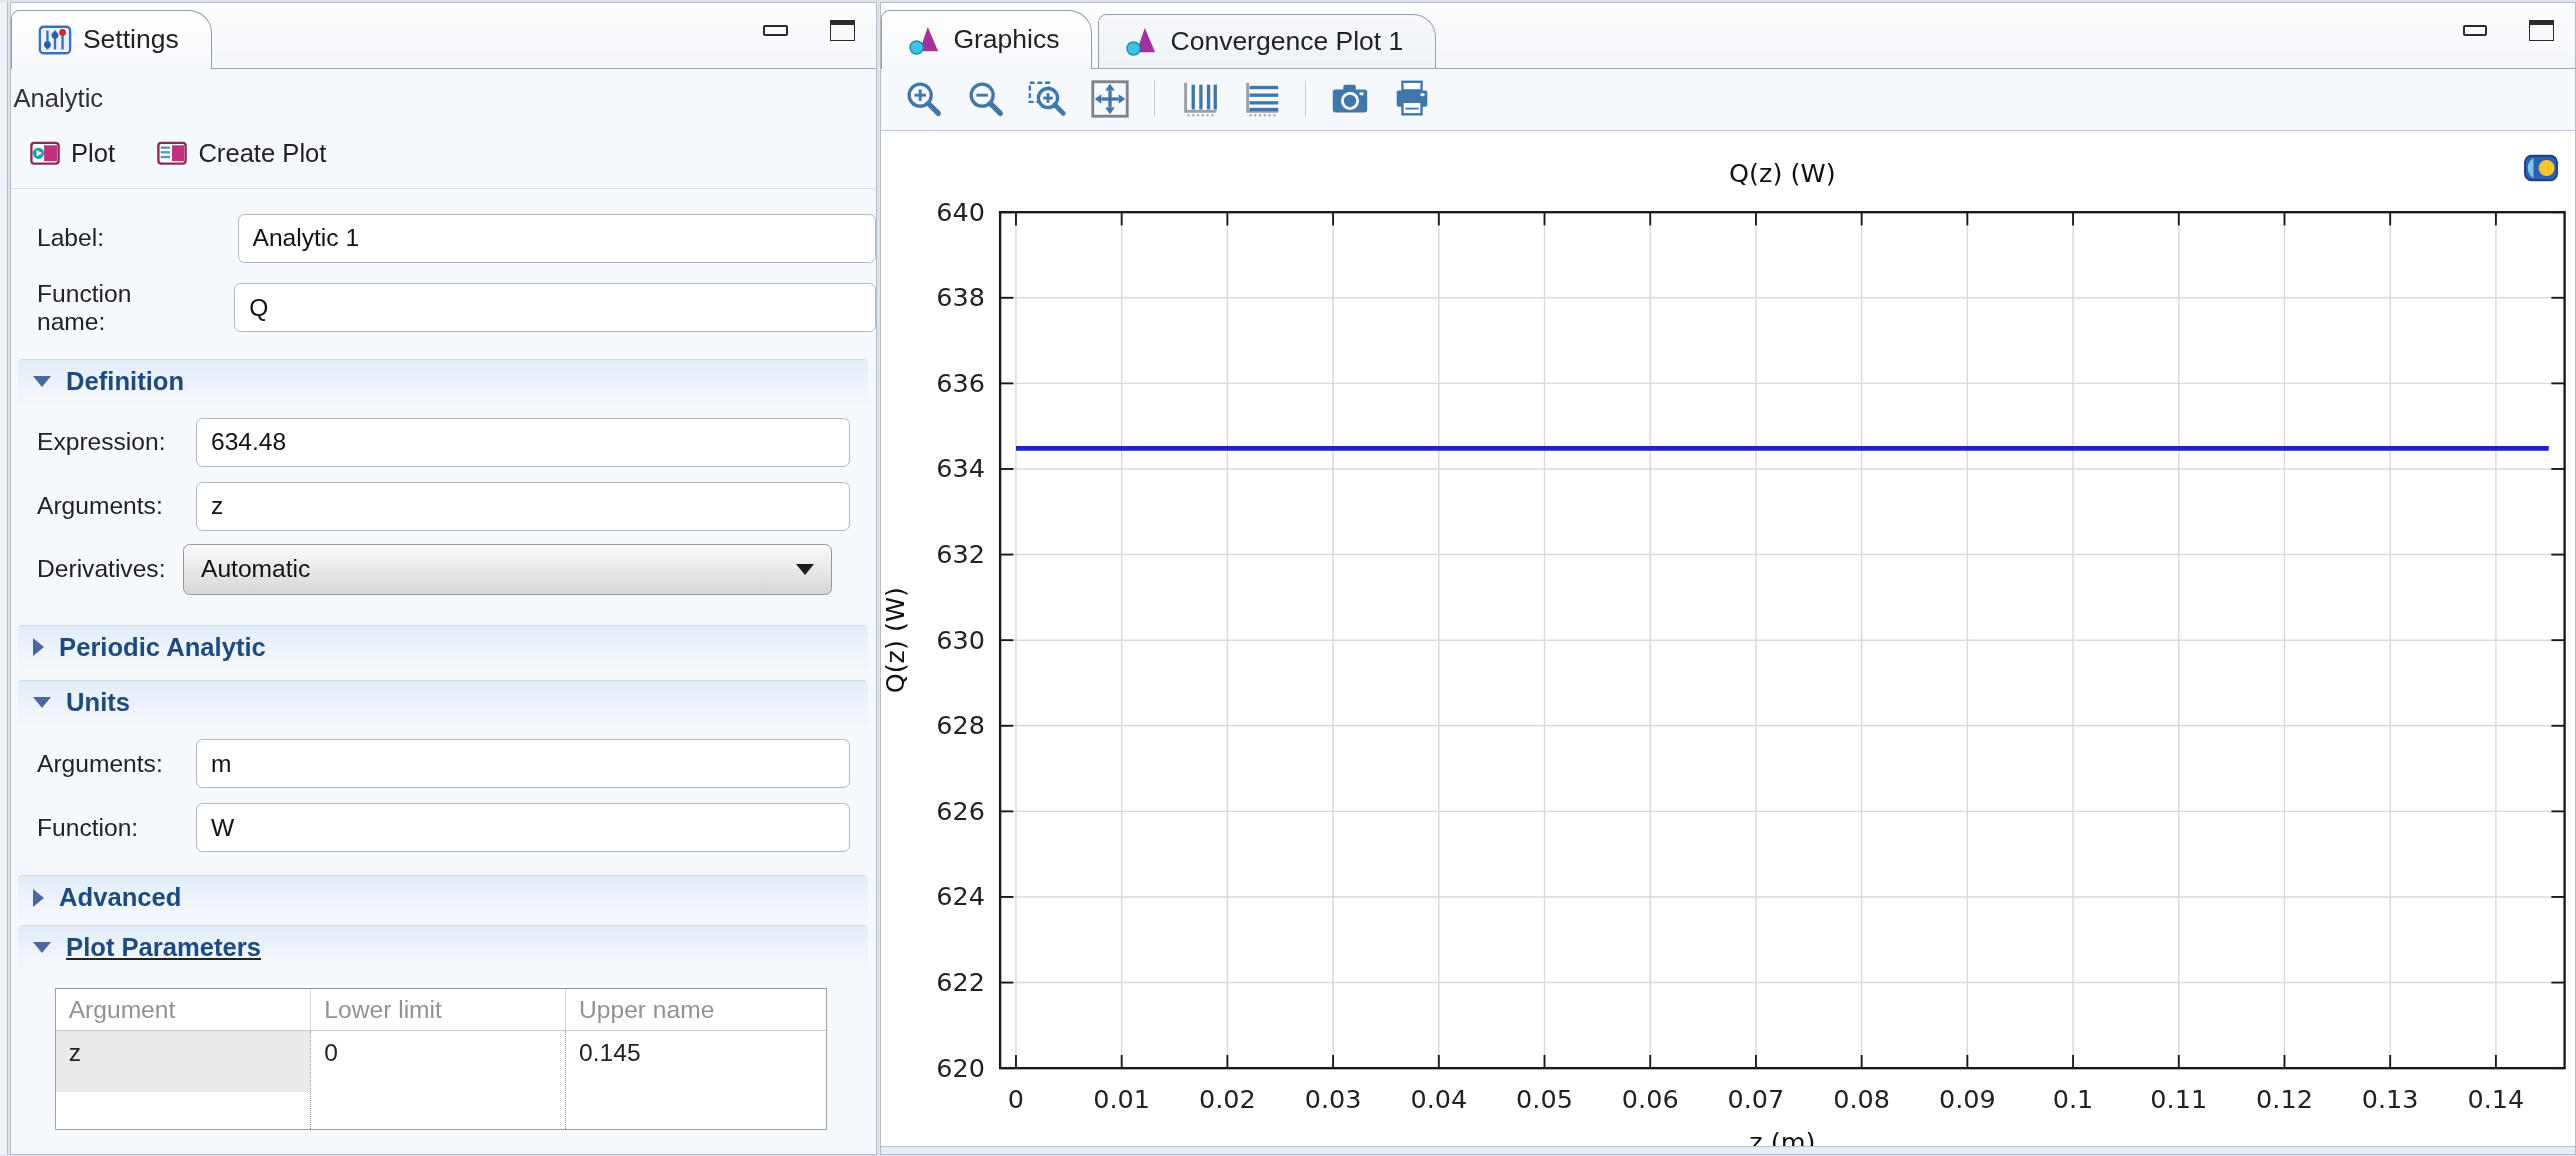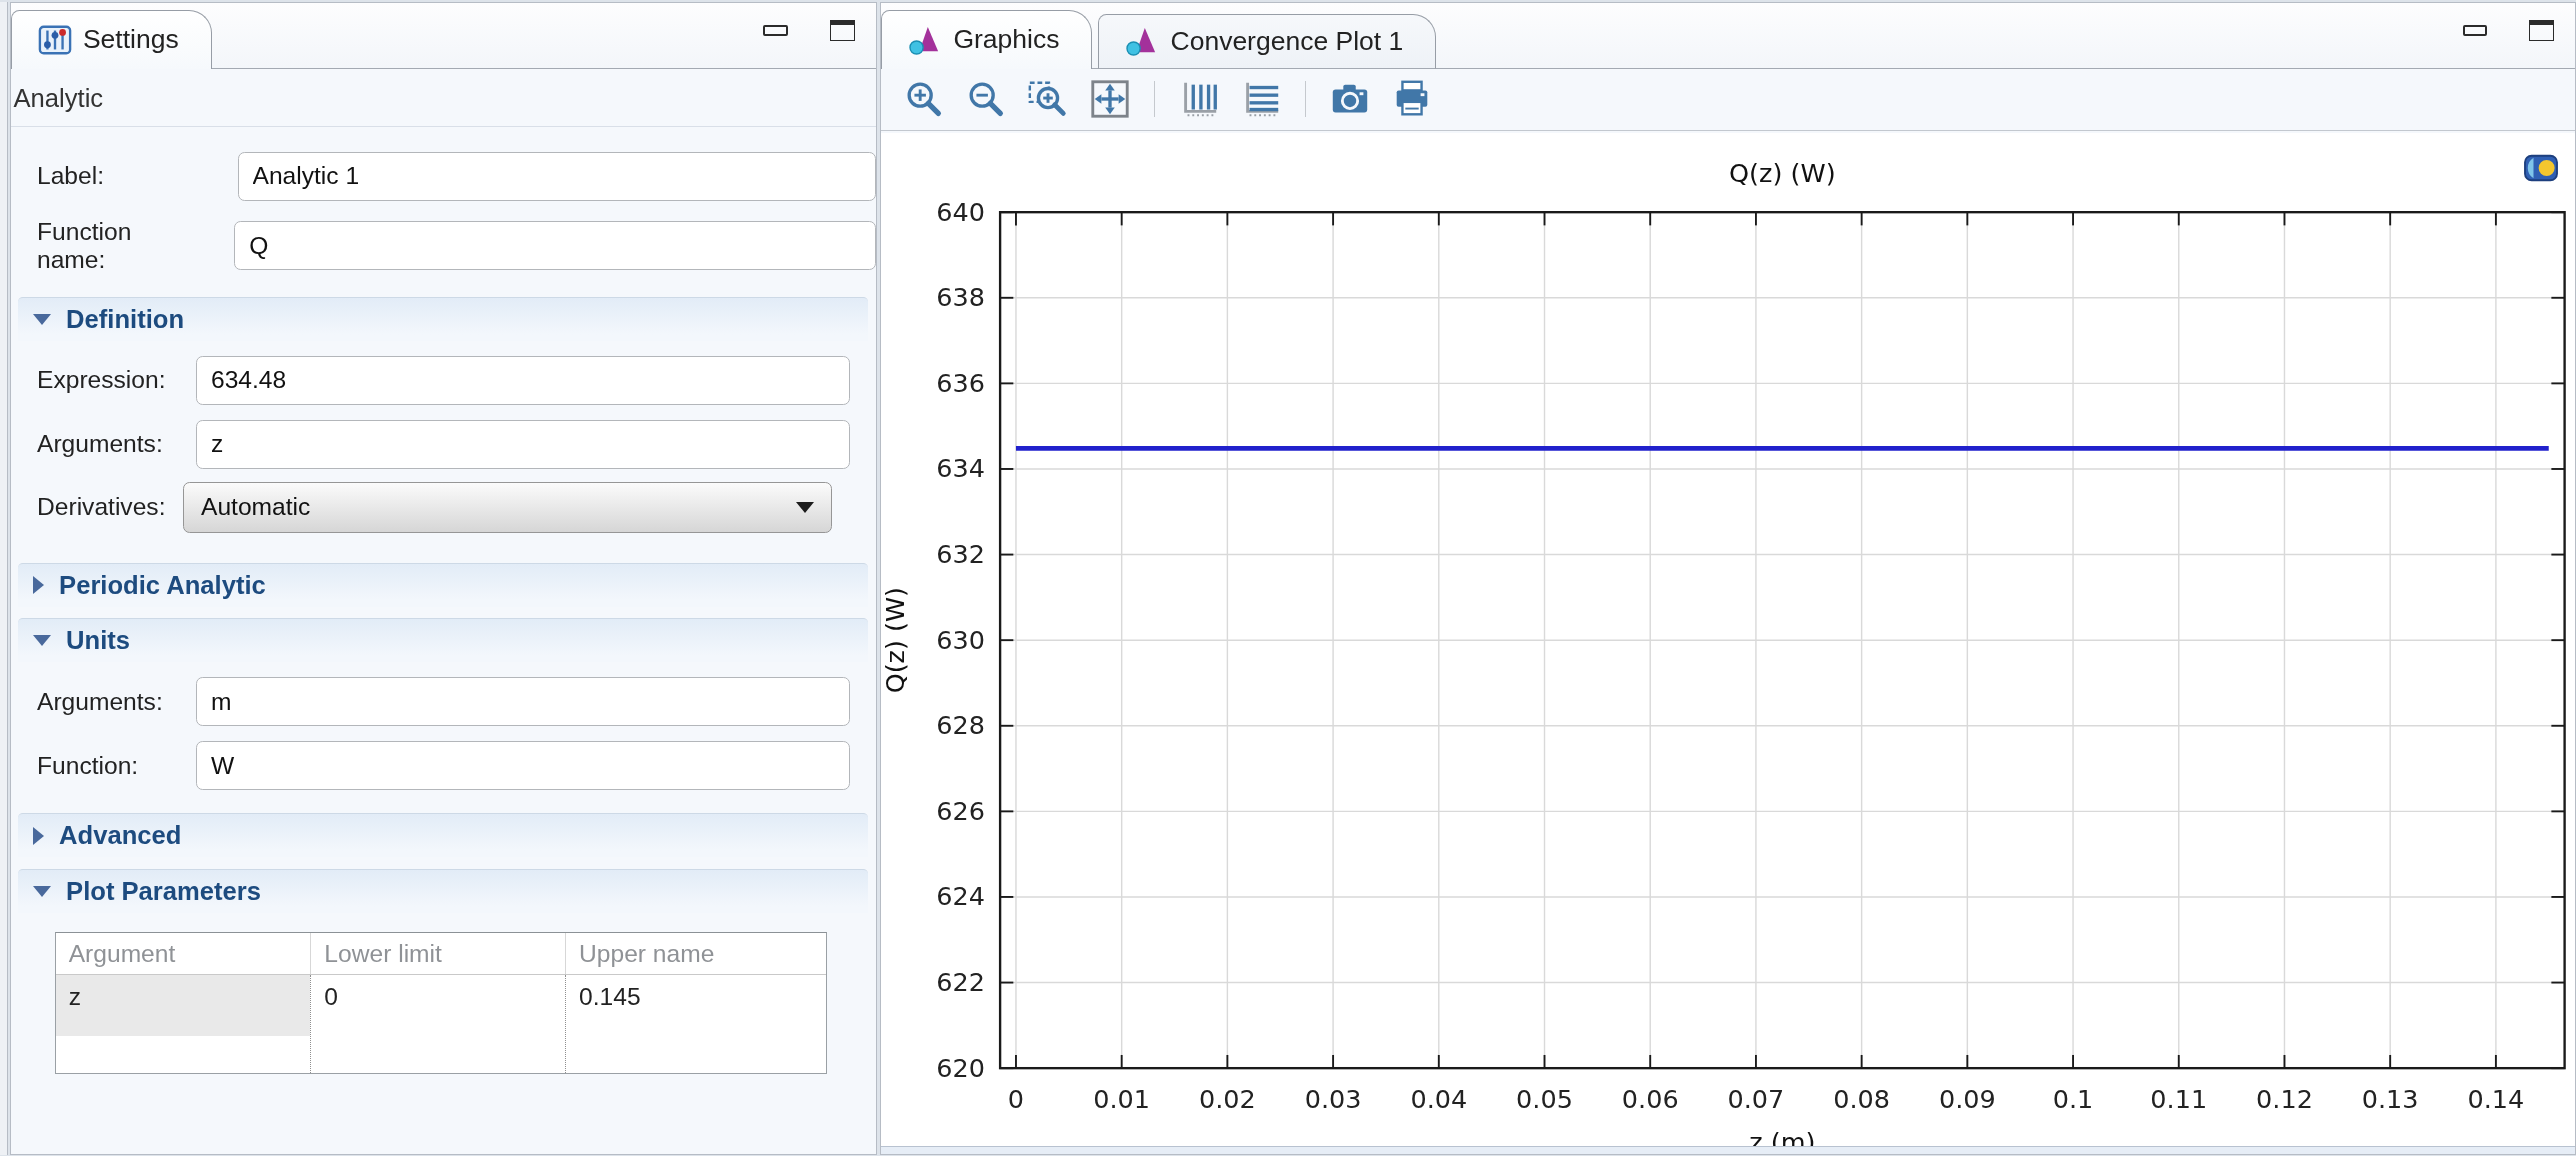--- a/index.html
+++ b/index.html
@@ -106,20 +106,41 @@
     </div>
     <div class="win-controls">
       <div class="win-min"></div>
       <div class="win-float"></div>
     </div>
   </div>
 
   <div class="s-content">
     <div class="subtitle">Analytic</div>
 
+    <div class="actionbar">
+      <div class="action-btn">
+        <svg width="30" height="26.5" viewBox="0 0 32 28">
+          <rect x="1.5" y="3" width="29" height="22" rx="3" fill="#ffffff" stroke="#8a2c57" stroke-width="2.5"></rect>
+          <rect x="15" y="5.5" width="14" height="17" fill="#c2307f"></rect>
+          <circle cx="9" cy="14" r="6" fill="#18a0a6"></circle>
+          <polygon points="7,10.5 13,14 7,17.5" fill="#ffffff"></polygon>
+        </svg>
+        <span>Plot</span>
+      </div>
+      <div class="action-btn">
+        <svg width="30" height="26.5" viewBox="0 0 32 28">
+          <rect x="1.5" y="3" width="29" height="22" rx="3" fill="#ffffff" stroke="#8a2c57" stroke-width="2.5"></rect>
+          <line x1="4" y1="8" x2="14" y2="8" stroke="#5b8fc9" stroke-width="2.5"></line>
+          <line x1="4" y1="13" x2="14" y2="13" stroke="#5b8fc9" stroke-width="2.5"></line>
+          <line x1="4" y1="18" x2="14" y2="18" stroke="#5b8fc9" stroke-width="2.5"></line>
+          <rect x="16" y="5.5" width="13" height="17" fill="#c2307f"></rect>
+        </svg>
+        <span>Create Plot</span>
+      </div>
+    </div>
     <div class="divider"></div>
 
     <div class="row" style="margin-top:24.6px;gap:24px;">
       <span class="lbl lbl-top">Label:</span>
       <input class="text-input w-top" value="Analytic 1" style="">
     </div>
     <div class="row" style="margin-top:17px;gap:20px;">
       <span class="lbl lbl-top">Function name:</span>
       <input class="text-input w-top" value="Q" style="">
     </div>
@@ -160,21 +181,21 @@
     <div class="row" style="margin-top:15px;">
       <span class="lbl lbl-sec">Function:</span>
       <input class="text-input w-sec" value="W" style="">
     </div>
 
     <div class="section-header" style="margin-top:23px;">
       <span class="tri-right"></span>
       <span class="section-title">Advanced</span>
     </div>
 
-    <div class="section-header" style="margin-top:12px;">
+    <div class="section-header" style="margin-top:6px;text-decoration:underline;">
       <span class="tri-down"></span>
       <span class="section-title">Plot Parameters</span>
     </div>
 
     <div class="pp-table">
       <div class="pp-head">
         <div class="pp-hcell c1">Argument</div>
         <div class="pp-hcell c2">Lower limit</div>
         <div class="pp-hcell c3">Upper name</div>
       </div>

